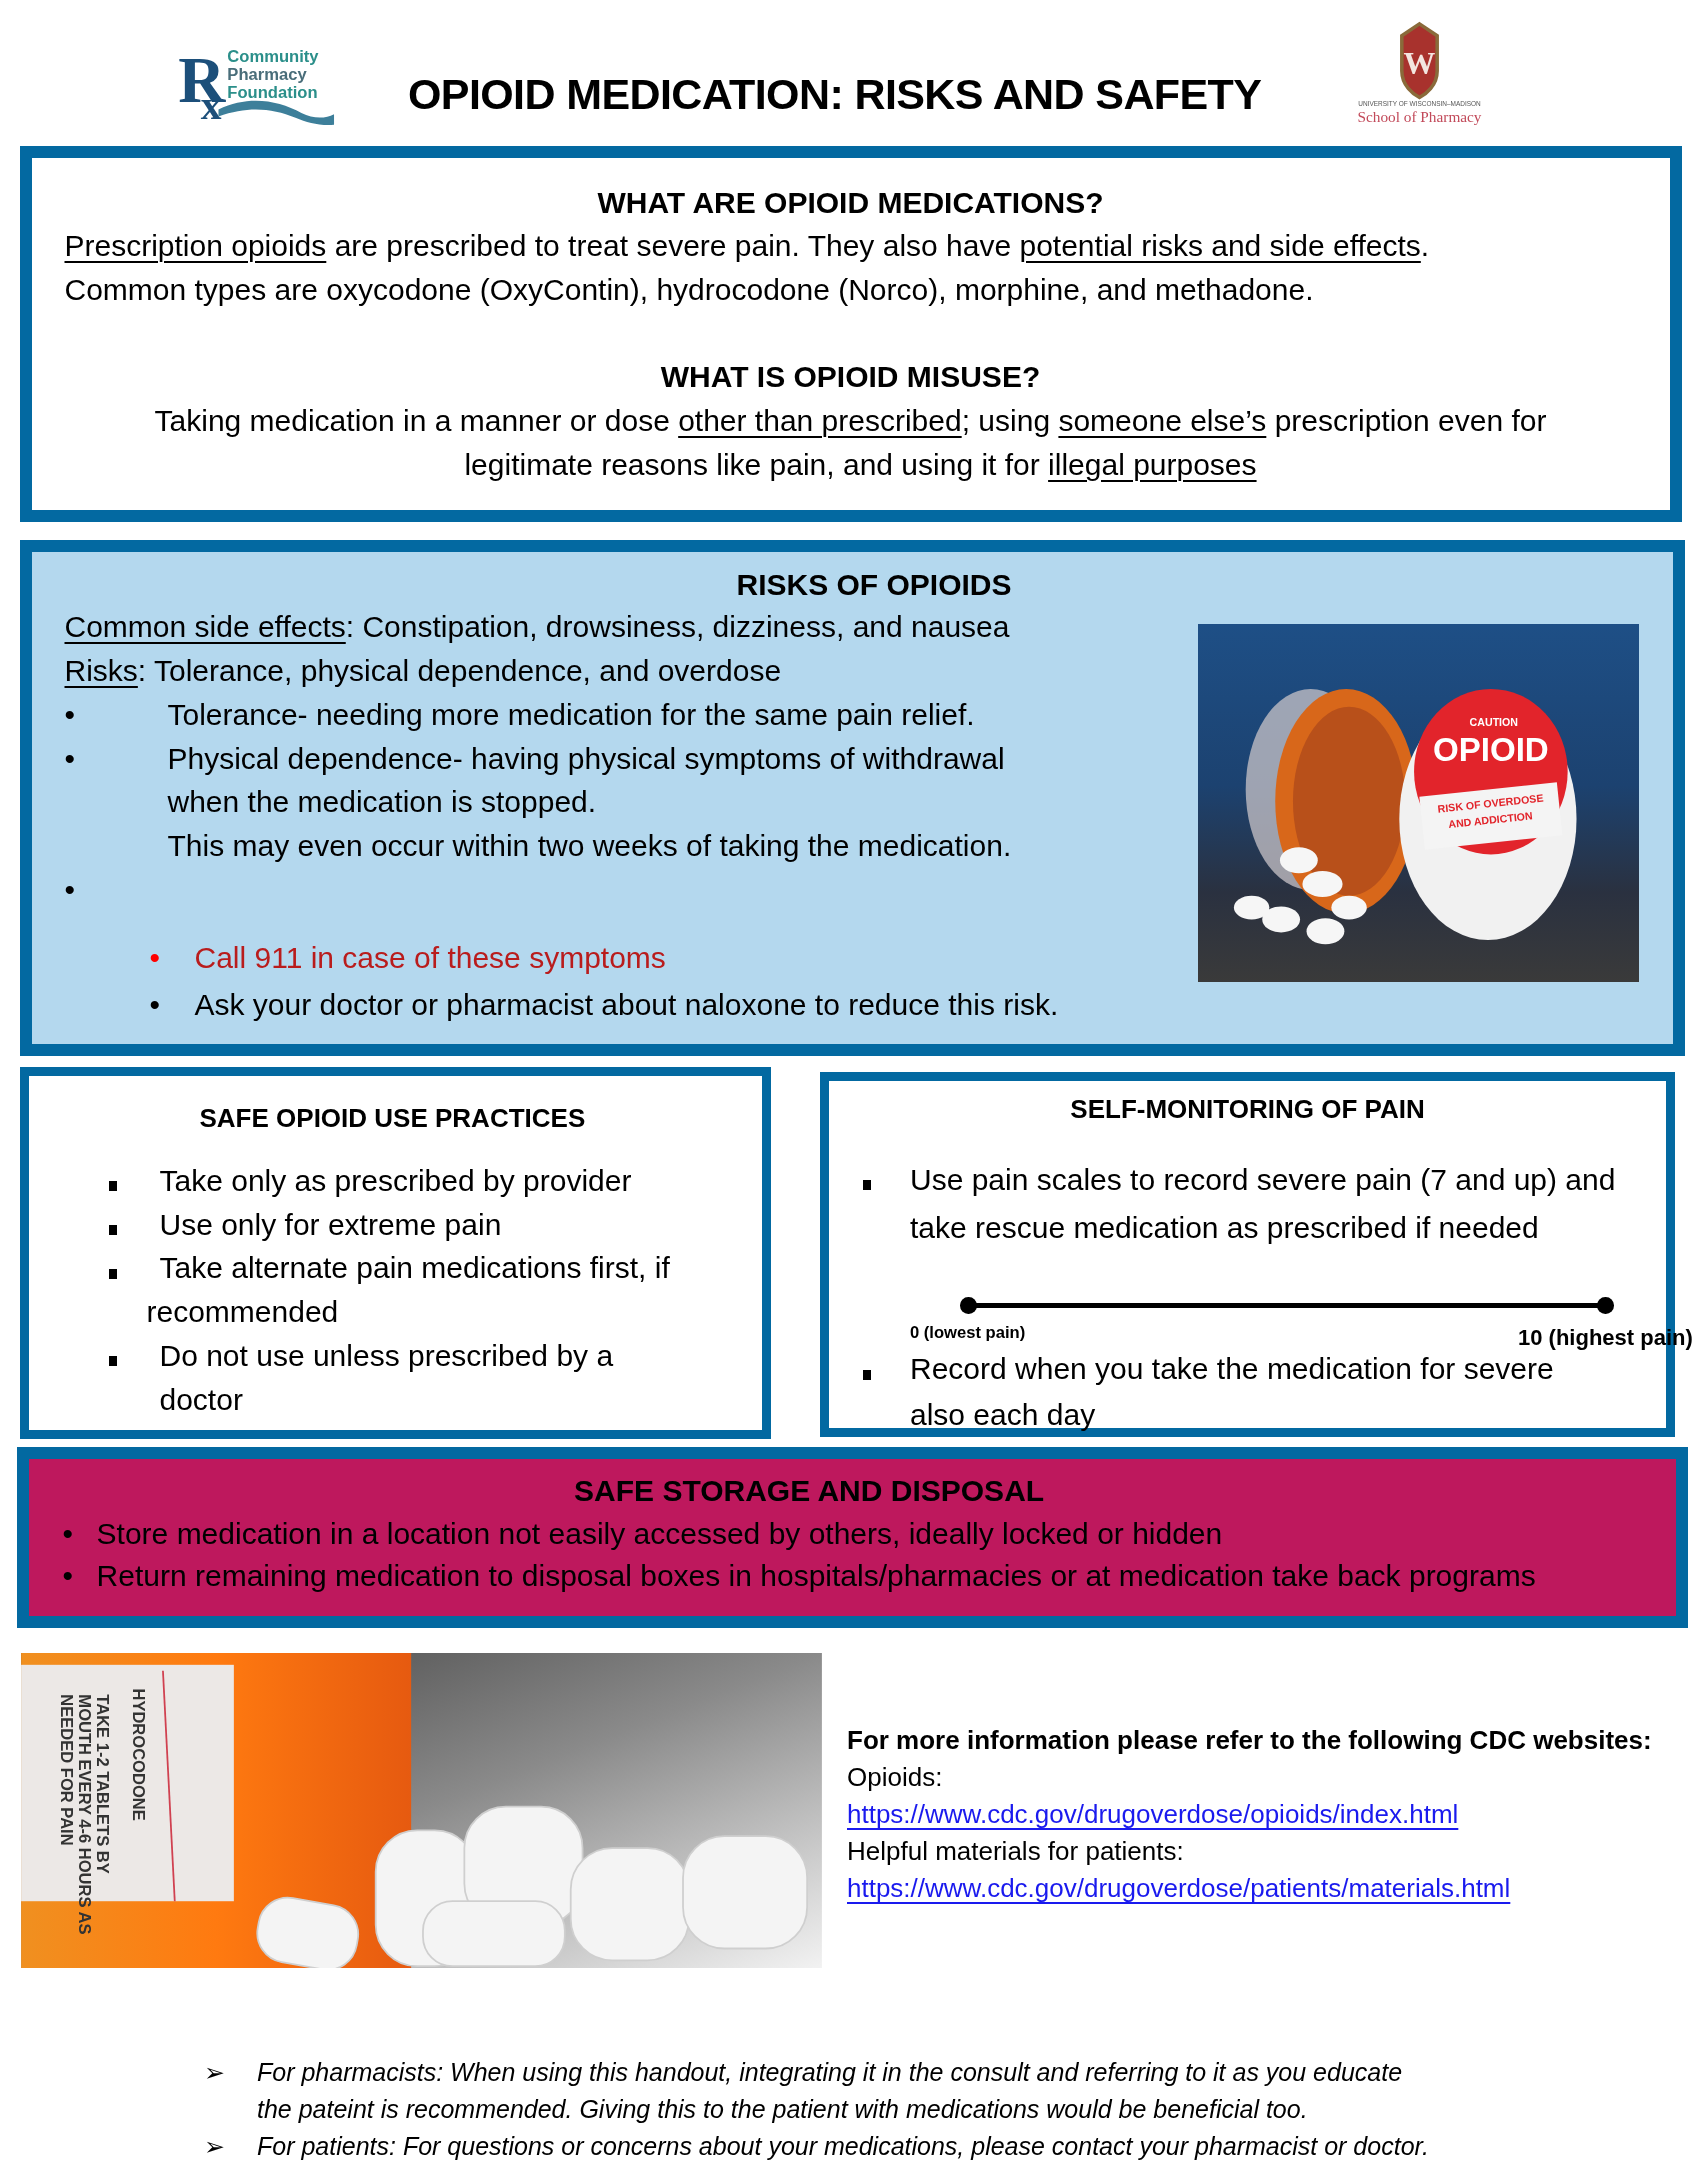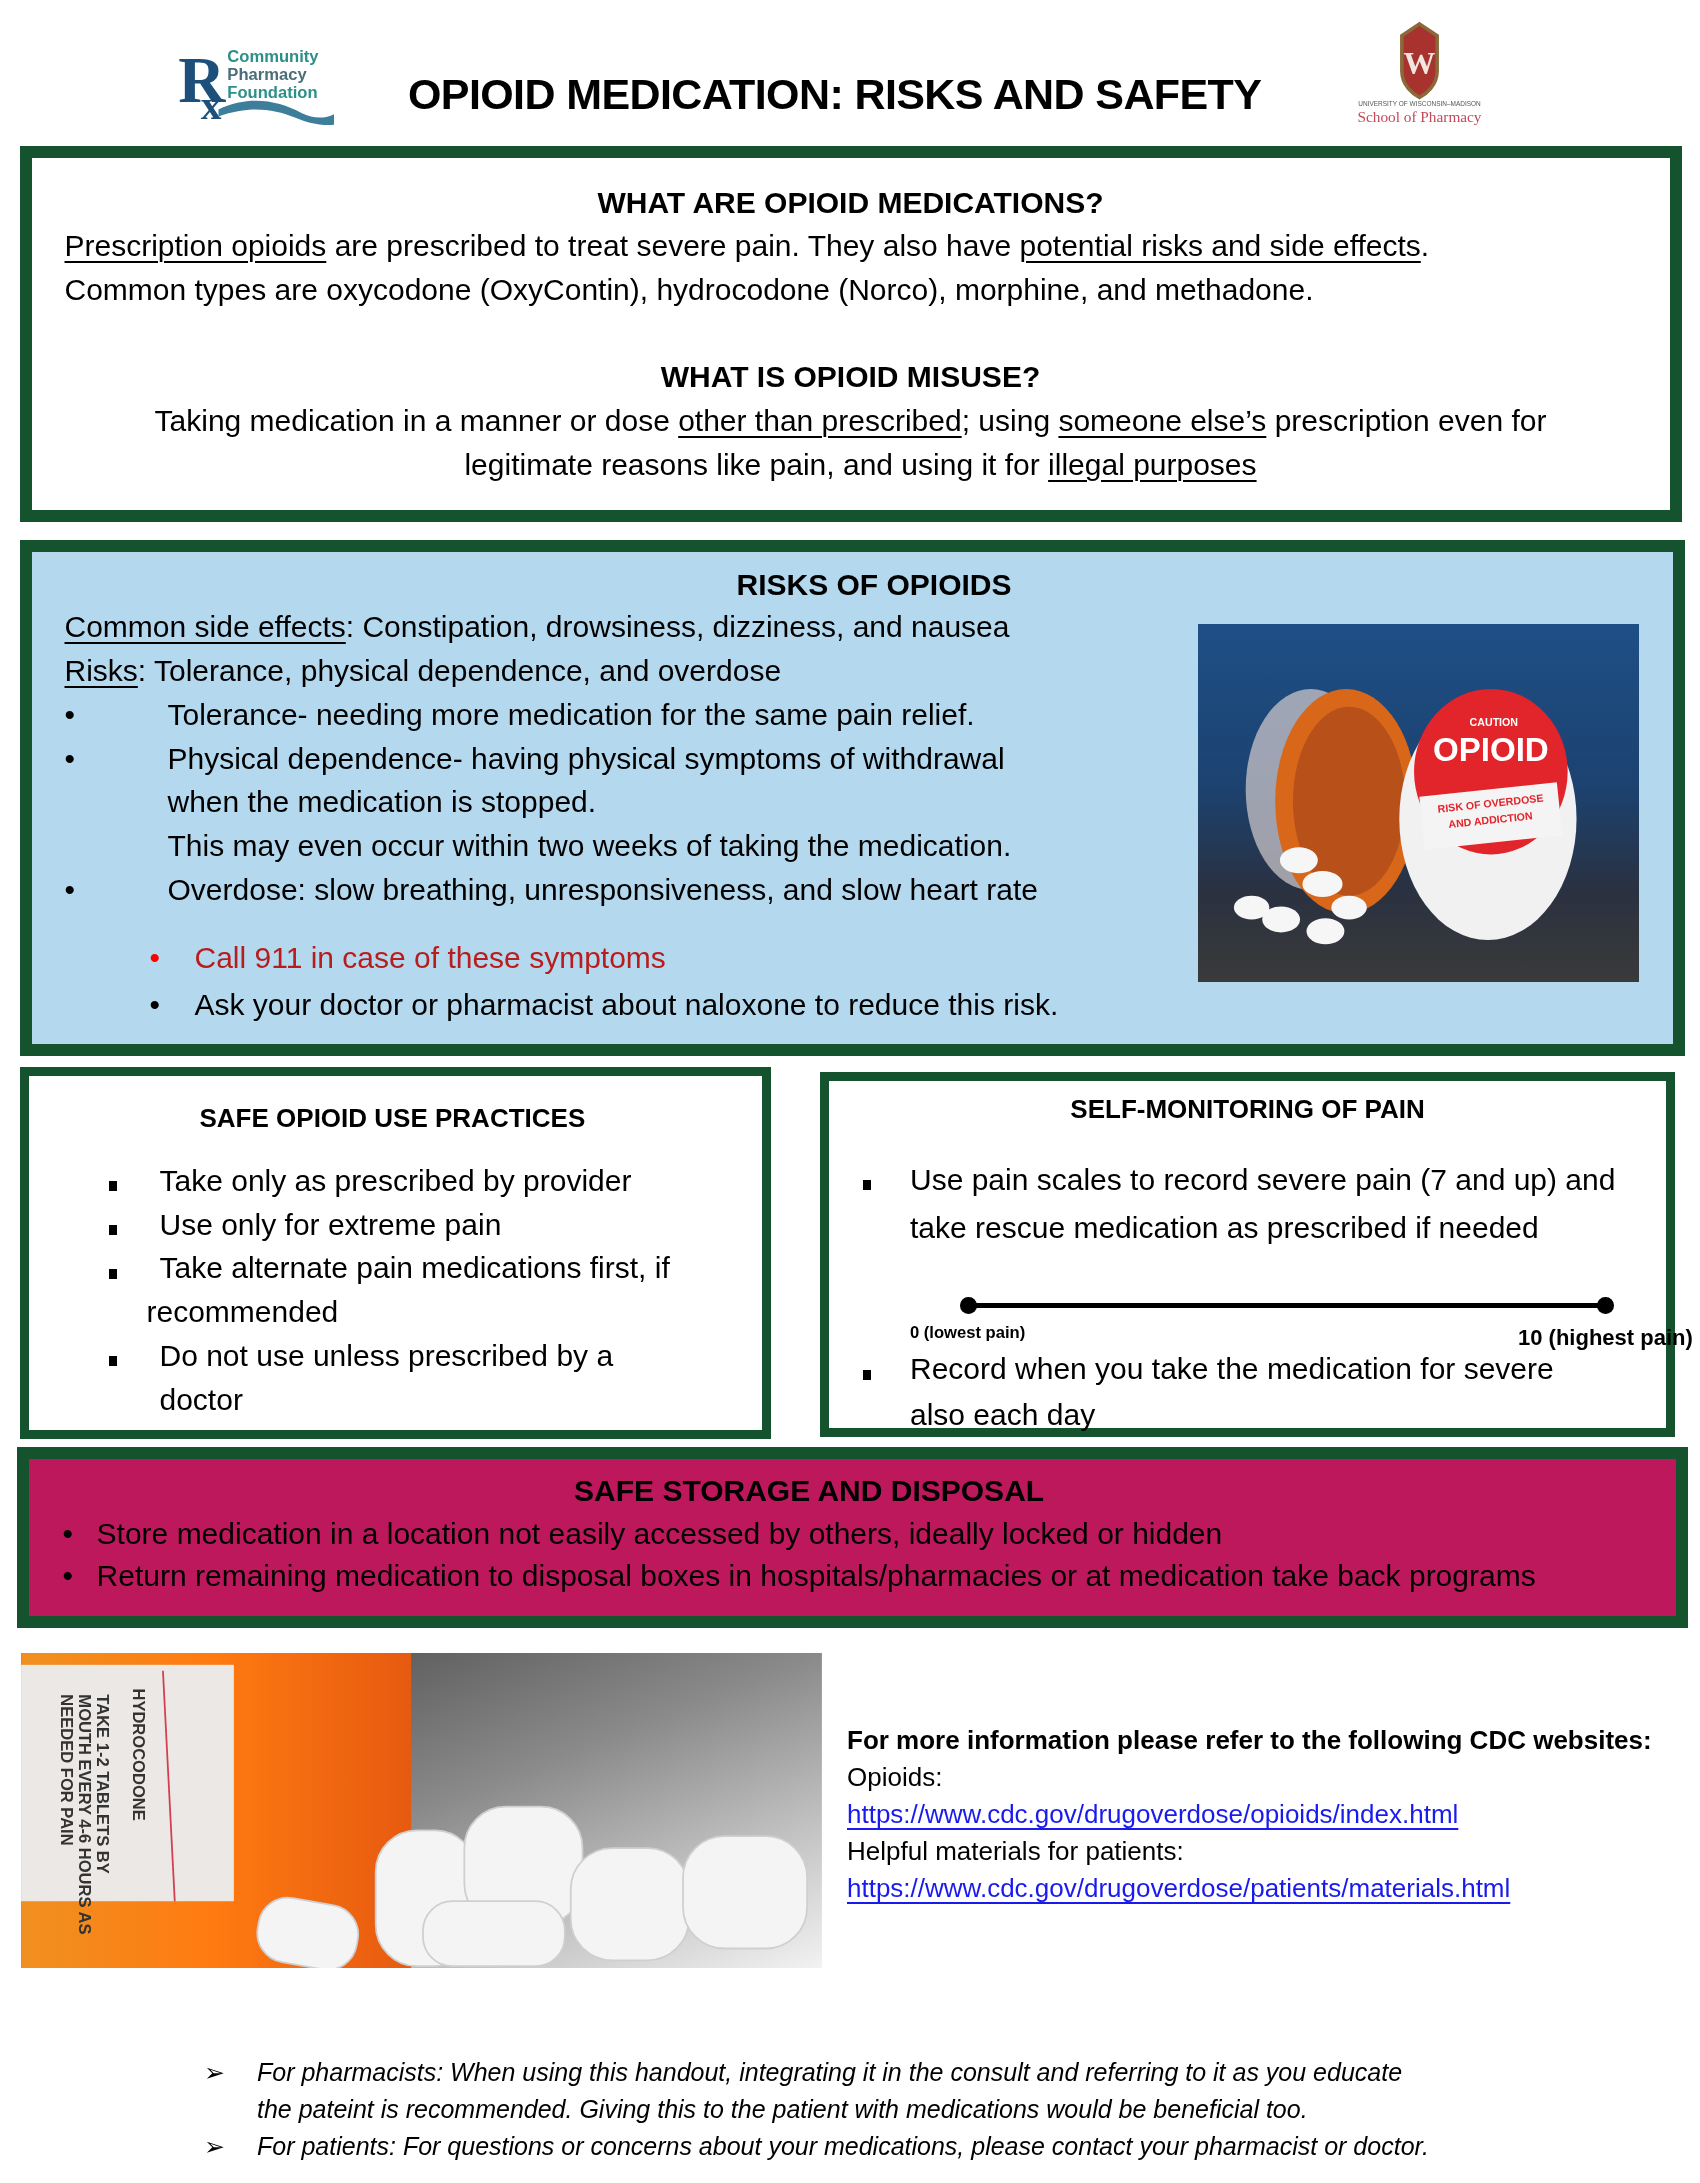--- a/index.html
+++ b/index.html
@@ -1,19 +1,19 @@
 <!DOCTYPE html>
 <html style="font-size:9.5px"><head>
 <meta charset="utf-8">
 <style>
   html, body { margin:0; padding:0; background:#ffffff; }
   body { width:1701px; height:2183px; position:relative; overflow:hidden;
          font-family:"Liberation Sans", "DejaVu Sans", sans-serif; color:#000; }
   .abs { position:absolute; box-sizing:border-box; }
-  .box { position:absolute; box-sizing:border-box; border:12px solid #14532d; }
+  .box { position:absolute; box-sizing:border-box; border:12px solid #0369a1; }
   .blue1 { background:#b4d8ee; }
   .blue2 { background:#be185d; }
   .white { background:#fff; }
   .h { font-weight:bold; text-align:center; }
   .u { text-decoration:underline; text-decoration-thickness:2.4px; text-underline-offset:4.7px; }
   .line { white-space:nowrap; }
   a.link { color:#1a1aee; text-decoration:underline; text-decoration-thickness:2.4px; text-underline-offset:4.7px; }
 
   
   #title { left:408px; top:70px; font-size:43px; font-weight:bold; letter-spacing:-0.6px; white-space:nowrap; }
@@ -90,21 +90,20 @@
   <div class="abs t line" style="left:33px;top:97px;">
     <span class="u">Risks</span><span>:  Tolerance, physical dependence, and overdose</span>
   </div>
   <div class="abs t" style="left:33px;top:141px;">•</div>
   <div class="abs t line" style="left:136px;top:141px;">Tolerance- needing more medication for the same pain relief.</div>
   <div class="abs t" style="left:33px;top:185px;">•</div>
   <div class="abs t line" style="left:136px;top:185px;">Physical dependence- having physical symptoms of withdrawal</div>
   <div class="abs t line" style="left:136px;top:228px;">when the medication is stopped.</div>
   <div class="abs t line" style="left:136px;top:272px;">This may even occur within two weeks of taking the medication.</div>
   <div class="abs t" style="left:33px;top:316px;">•</div>
-  <div class="abs t line" style="left:136px;top:316px;">Overdose: slow breathing, unresponsiveness, and slow heart rate</div>
 
   <div class="abs t" style="left:118px;top:384px;color:#ff0000;">•</div>
   <div class="abs t line" style="left:163px;top:384px;color:#b91c1c;">Call 911 in case of these symptoms</div>
   <div class="abs t" style="left:118px;top:431px;">•</div>
   <div class="abs t line" style="left:163px;top:431px;">Ask your doctor or pharmacist about naloxone to reduce this risk.</div>
 
   <div class="abs" style="left:1166px;top:72px;width:441px;height:358px;overflow:hidden;background:linear-gradient(180deg,#1e4f86 0%,#1c4270 45%,#2a3140 75%,#3a3a3a 100%);">
     <svg width="441" height="358" viewBox="0 0 745 606">
       <ellipse cx="190" cy="280" rx="110" ry="170" fill="#c9c4c8" opacity="0.75"></ellipse>
       <ellipse cx="250" cy="300" rx="120" ry="190" fill="#d8671a"></ellipse>

